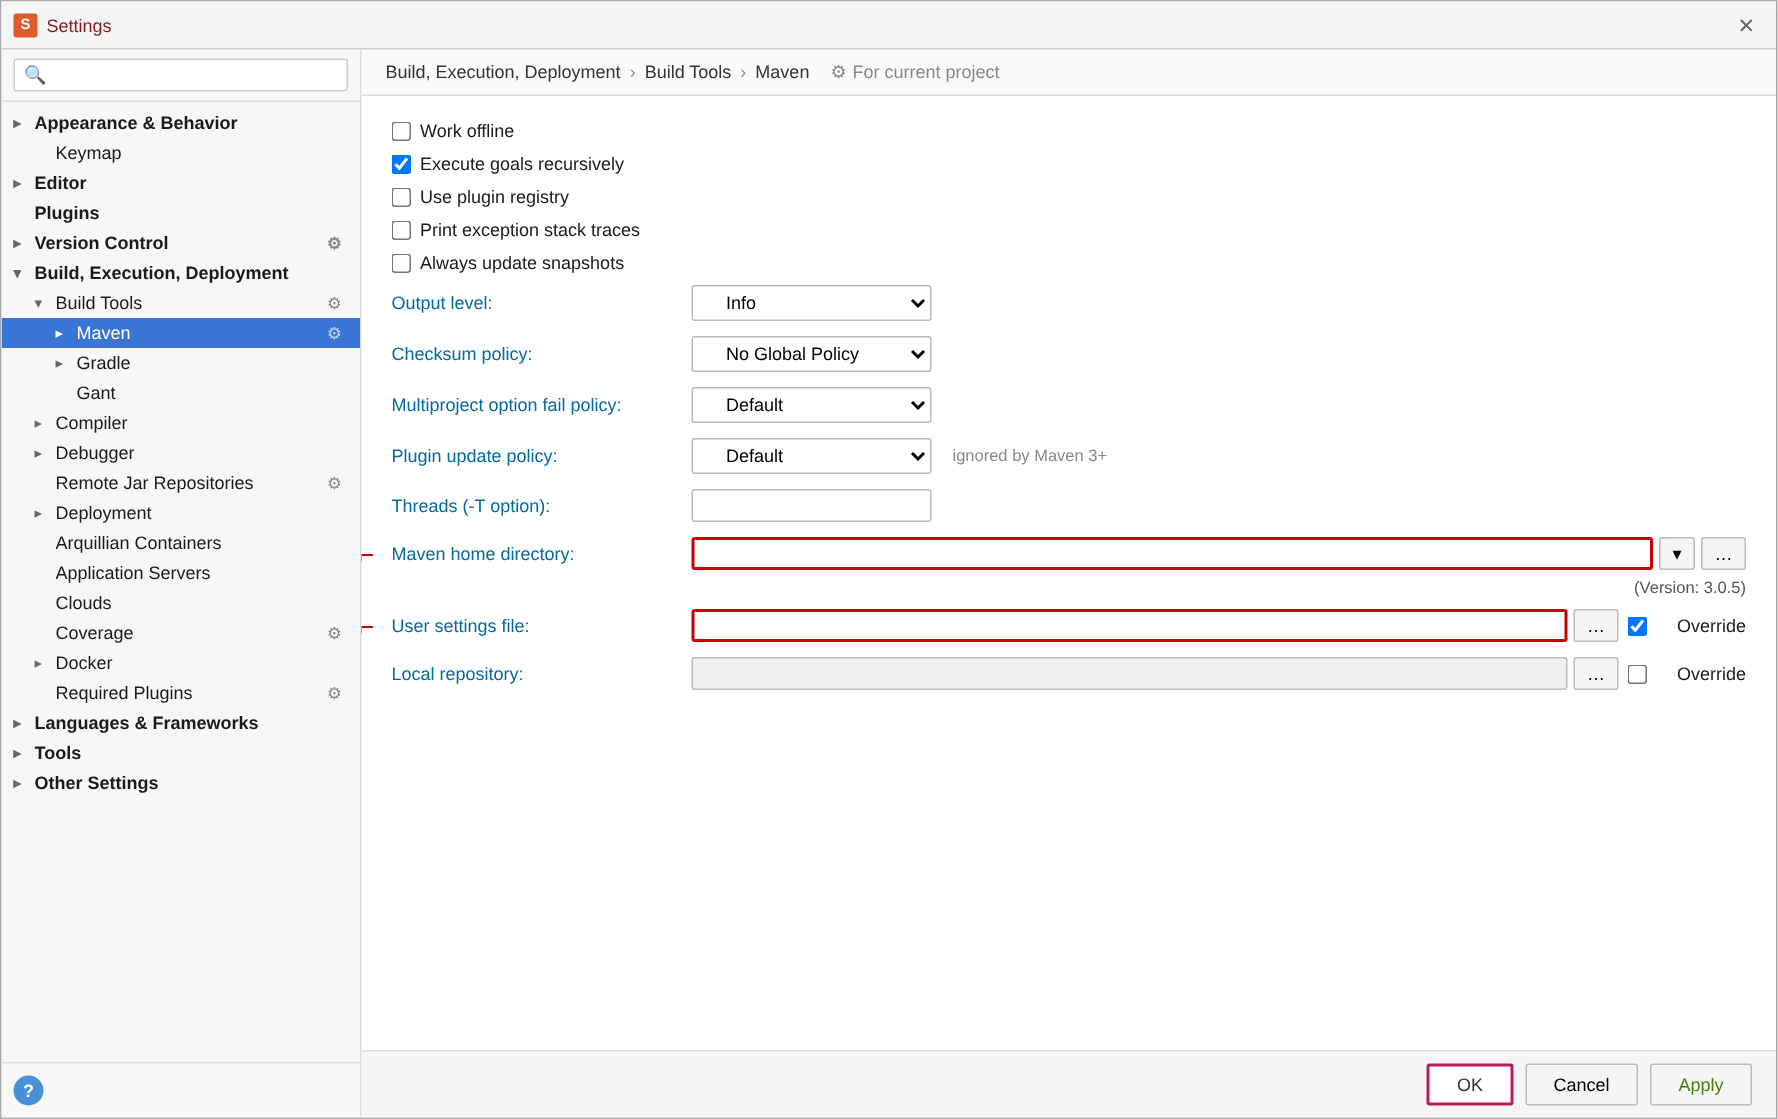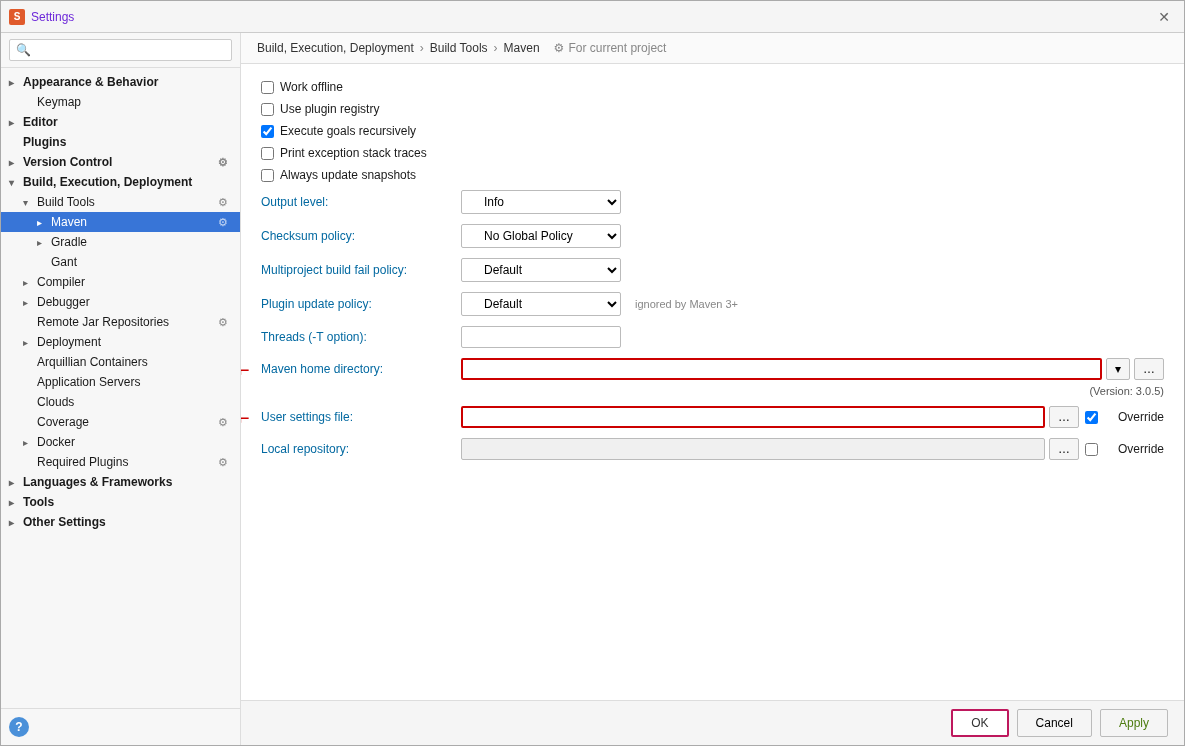--- a/index.html
+++ b/index.html
@@ -35,21 +35,21 @@
       justify-content: center;
       color: white;
       font-size: 10px;
       font-weight: bold;
       flex-shrink: 0;
     }
 
     .title-bar-text {
       flex: 1;
       font-size: 12px;
-      color: #6d28d9;
+      color: #7f1d1d;
     }
 
     .title-bar-close {
       cursor: pointer;
       font-size: 14px;
       color: #666;
       padding: 2px 6px;
       border-radius: 3px;
     }
 
@@ -484,27 +484,27 @@
       </div>
 
       <div class="settings-area">
 
         <div class="checkbox-row">
           <input type="checkbox" id="work-offline" style="">
           <label for="work-offline">Work offline</label>
         </div>
 
         <div class="checkbox-row">
+          <input type="checkbox" id="execute-goals" checked="" style="">
+          <label for="execute-goals">Execute goals recursively</label>
+        </div>
+
+        <div class="checkbox-row">
           <input type="checkbox" id="use-plugin-registry" style="">
           <label for="use-plugin-registry">Use plugin registry</label>
-        </div>
-
-        <div class="checkbox-row">
-          <input type="checkbox" id="execute-goals" checked="" style="">
-          <label for="execute-goals">Execute goals recursively</label>
         </div>
 
         <div class="checkbox-row">
           <input type="checkbox" id="print-exception" style="">
           <label for="print-exception">Print exception stack traces</label>
         </div>
 
         <div class="checkbox-row">
           <input type="checkbox" id="always-update" style="">
           <label for="always-update">Always update snapshots</label>
@@ -526,21 +526,21 @@
           <div class="form-control-area">
             <select class="select-control">
               <option>No Global Policy</option>
               <option>Strict</option>
               <option>Lenient</option>
             </select>
           </div>
         </div>
 
         <div class="form-row">
-          <span class="form-label">Multiproject build fail policy:</span>
+          <span class="form-label">Multiproject option fail policy:</span>
           <div class="form-control-area">
             <select class="select-control">
               <option>Default</option>
               <option>Fail Fast</option>
               <option>Fail Never</option>
             </select>
           </div>
         </div>
 
         <div class="form-row">

